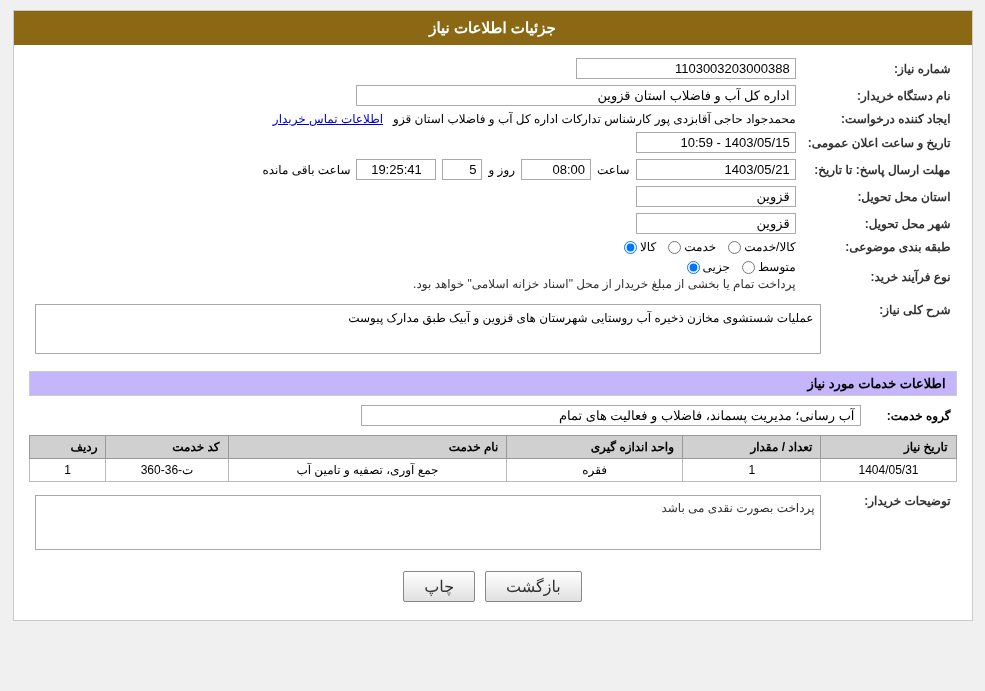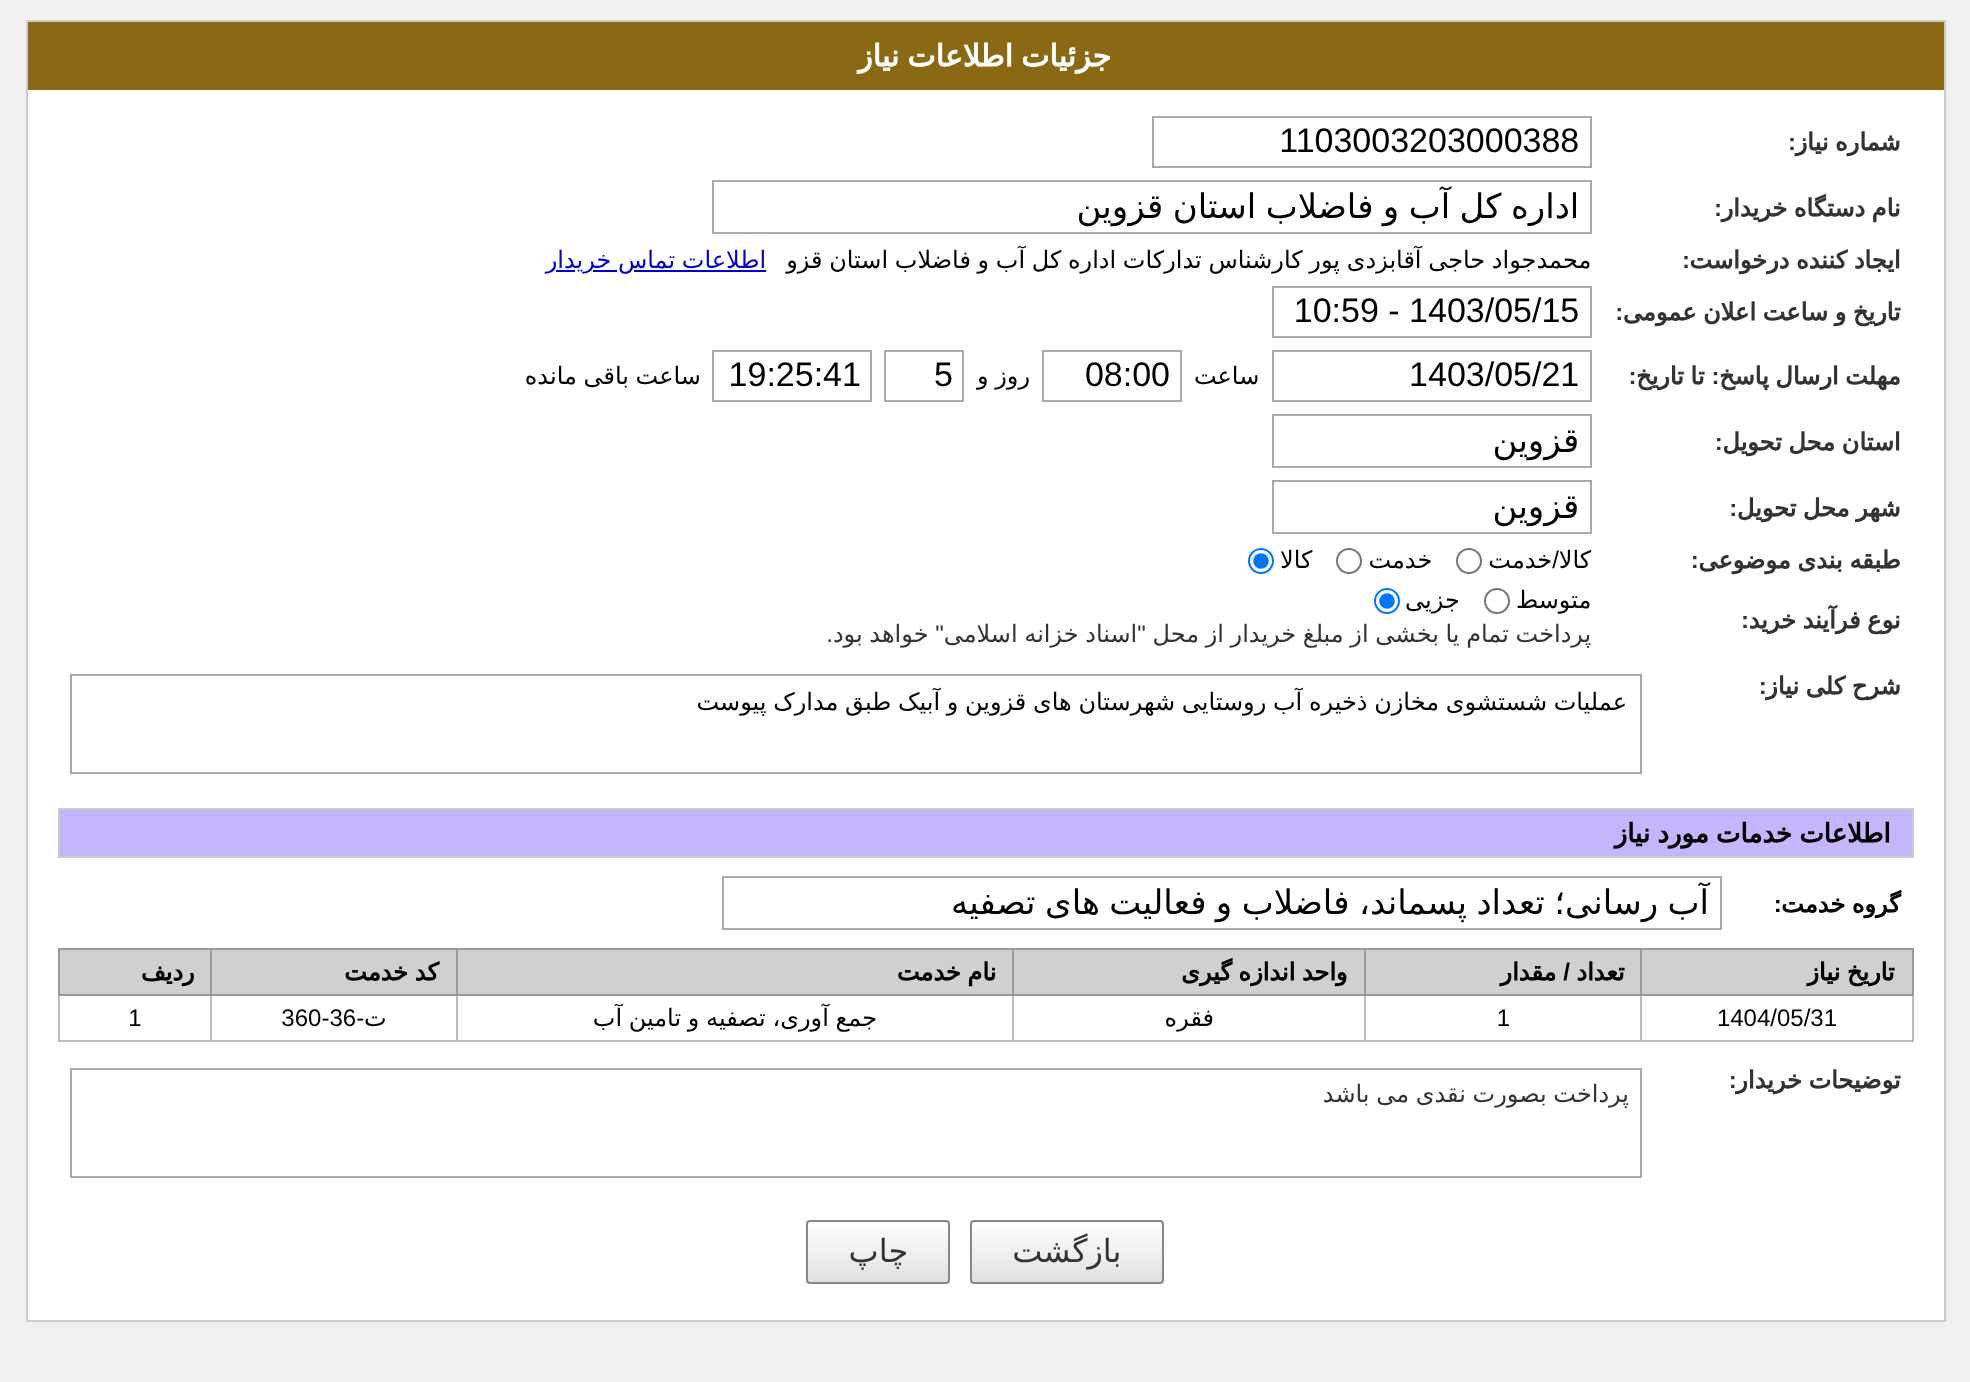--- a/index.html
+++ b/index.html
@@ -55,21 +55,21 @@
       white-space: nowrap;
       width: 130px;
     }
     .value-cell {
       text-align: right;
     }
     .input-box {
       border: 1px solid #aaa;
       background: #fff;
       padding: 2px 5px;
-      font-size: 17px;
+      font-size: 13px;
       font-family: Tahoma, Arial, sans-serif;
       direction: rtl;
     }
     .input-wide {
       width: 220px;
     }
     .input-medium {
       width: 160px;
     }
     .link-text {
@@ -221,21 +221,21 @@
       </tr>
       <tr>
         <td class="label-cell">مهلت ارسال پاسخ: تا تاریخ:</td>
         <td class="value-cell" colspan="3">
           <div class="row-flex">
             <span class="input-box input-medium" style="display:inline-block;text-align:right;">1403/05/21</span>
             <span>ساعت</span>
             <span class="input-box" style="display:inline-block; width:70px;">08:00</span>
             <span>روز و</span>
             <span class="input-box" style="display:inline-block; width:40px;">5</span>
-            <span class="input-box" style="display:inline-block; width:80px;">19:25:41</span>
+            <span class="input-box" style="display:inline-block; width:80px;text-align:center;">19:25:41</span>
             <span>ساعت باقی مانده</span>
           </div>
         </td>
       </tr>
       <tr>
         <td class="label-cell">استان محل تحویل:</td>
         <td class="value-cell" colspan="3">
           <span class="input-box input-medium" style="display:inline-block;">قزوین</span>
         </td>
       </tr>
@@ -296,21 +296,21 @@
     </tbody>
       </table>
 
     <div class="section-title">اطلاعات خدمات مورد نیاز</div>
 
     <table class="service-info">
       <tbody>
           <tr>
         <td class="service-label">گروه خدمت:</td>
         <td>
-          <span class="input-box" style="display:inline-block; width:500px;">آب رسانی؛ تعداد پسماند، فاضلاب و فعالیت های تصفیه</span>
+          <span class="input-box" style="display:inline-block; width:500px;">آب رسانی؛ مدیریت پسماند، فاضلاب و فعالیت های تمام</span>
         </td>
       </tr>
     </tbody>
       </table>
 
     <table class="data-table">
       <thead>
         <tr>
           <th>تاریخ نیاز</th>
           <th>تعداد / مقدار</th>

